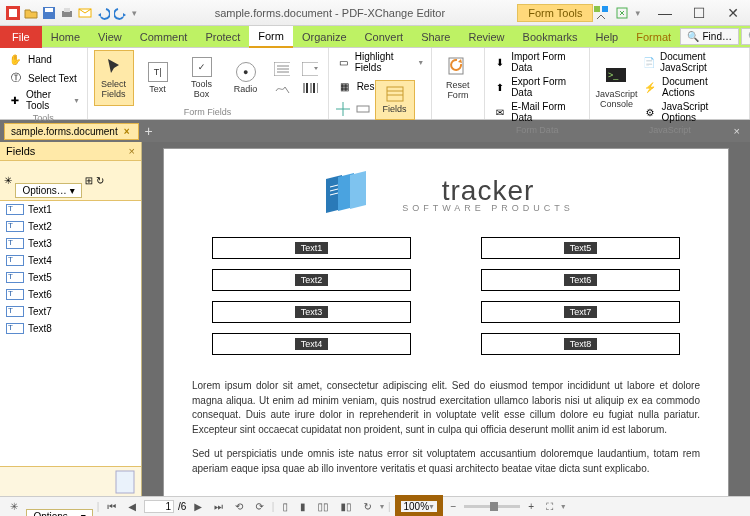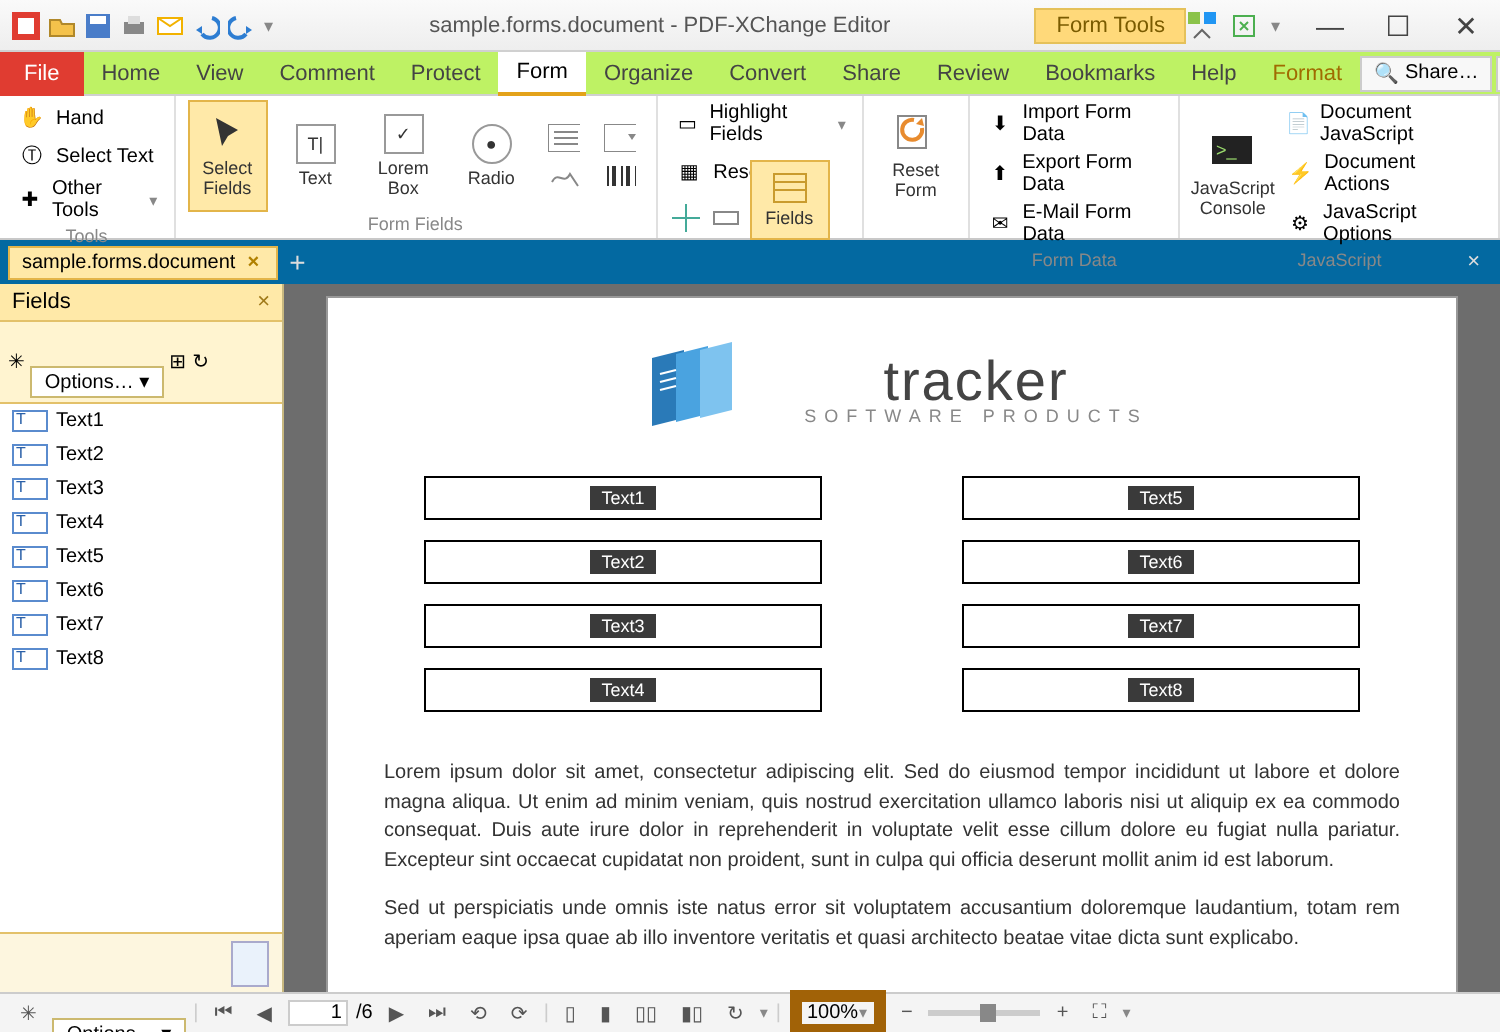--- a/index.html
+++ b/index.html
@@ -27,21 +27,21 @@
 .group-label { text-align: center; color: #888; font-size: 9px; margin-top: auto; padding: 1px 4px; }
 .group-body { display: flex; gap: 4px; flex: 1; }
 .vlist { display: flex; flex-direction: column; gap: 1px; font-size: 10px; }
 .vlist .item { display: flex; align-items: center; gap: 4px; padding: 1px 2px; }
 .big-btn { display: flex; flex-direction: column; align-items: center; justify-content: center; width: 40px; font-size: 9px; color: #333; padding: 2px; text-align: center; gap: 2px; }
 .big-btn.sel { background: #ffe9a8; border: 1px solid #e3b54a; }
 .big-btn.fields { background: #ffe9a8; border: 1px solid #e3b54a; }
 .ico16 { width: 16px; height: 16px; display: inline-flex; align-items: center; justify-content: center; }
 .ico18 { width: 20px; height: 20px; display: inline-flex; align-items: center; justify-content: center; border: 1px solid #999; font-size: 9px; }
 
-.doc-tabs { height: 22px; background: #0369a1; display: flex; align-items: center; padding: 0 4px; }
+.doc-tabs { height: 22px; background: #737373; display: flex; align-items: center; padding: 0 4px; }
 .doc-tab { background: #ffe9a8; border: 1px solid #e3b54a; padding: 2px 8px 2px 6px; font-size: 10px; display: flex; align-items: center; gap: 6px; }
 .doc-tab .x { color: #b08000; font-weight: bold; }
 .doc-tabs .plus { color: #ddd; padding: 0 6px; font-size: 14px; }
 .doc-tabs .x-right { margin-left: auto; color: #ddd; padding: 0 6px; }
 
 .workspace { display: flex; height: 354px; }
 .fields-panel { width: 142px; background: #fdf6df; border-right: 1px solid #c8b880; display: flex; flex-direction: column; }
 .fields-header { background: #ffe9a8; border-bottom: 1px solid #e3c16a; padding: 3px 6px; font-size: 11px; display: flex; justify-content: space-between; align-items: center; }
 .fields-toolbar { background: #fff4d0; border-bottom: 1px solid #e3c16a; padding: 2px 4px; display: flex; gap: 3px; align-items: center; font-size: 10px; }
 .opt-btn { background: #fff; border: 1px solid #ccb96f; padding: 1px 6px; font-size: 10px; margin-top: 20px; }
@@ -156,21 +156,21 @@
   <div class="tab">Organize</div>
   <div class="tab">Convert</div>
   <div class="tab">Share</div>
   <div class="tab">Review</div>
   <div class="tab">Bookmarks</div>
   <div class="tab">Help</div>
   <div class="tab format">Format</div>
   <div class="right-tools">
     <div class="btn">
         <span>🔍</span>
-        <span>Share…</span>
+        <span>Find…</span>
       </div>
     <div class="btn">
         <span>🔍</span>
       </div>
   </div>
 </div>
 
 <div class="ribbon">
   <div class="group" style="width:96px">
     <div class="group-body">
@@ -200,21 +200,21 @@
             <path d="M4 2l3 14 3-5 5-3z" fill="#333"></path>
           </svg>
         <span>Select Fields</span>
       </div>
       <div class="big-btn">
         <span class="ico18">T|</span>
         <span>Text</span>
       </div>
       <div class="big-btn">
         <span class="ico18">✓</span>
-        <span>Lorem Box</span>
+        <span>Tools Box</span>
       </div>
       <div class="big-btn">
         <span class="ico18" style="border-radius:50%">●</span>
         <span>Radio</span>
       </div>
       <div style="display:flex;flex-direction:column;gap:3px;justify-content:center;padding:0 4px">
         <span class="ico16">
             <svg width="18" height="14">
               <rect width="18" height="14" fill="none" stroke="#888"></rect>
               <line x1="3" y1="4" x2="15" y2="4" stroke="#888"></line>

